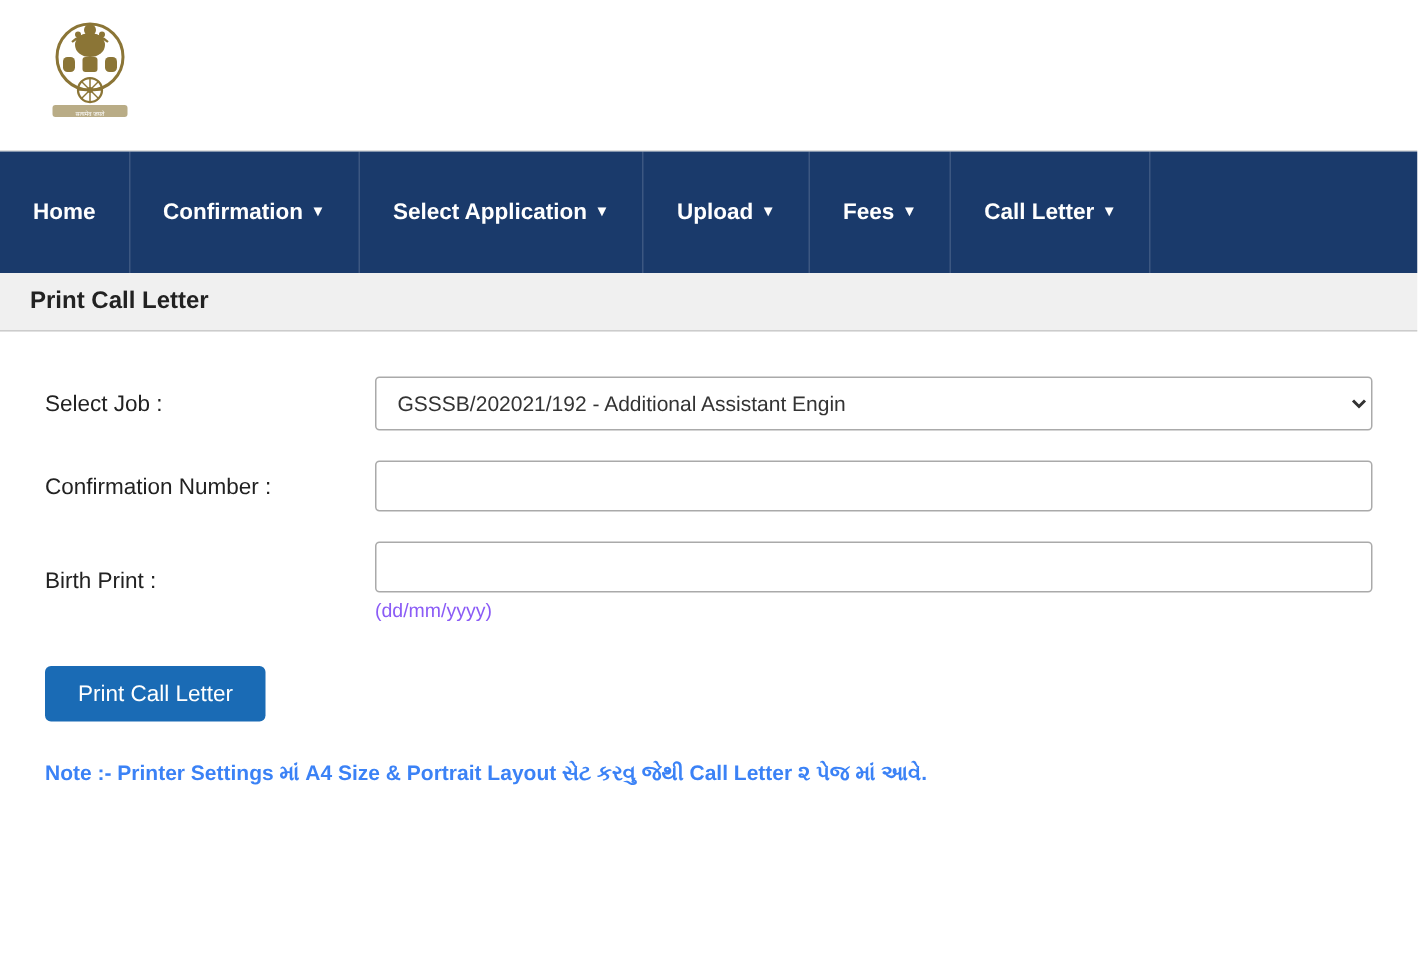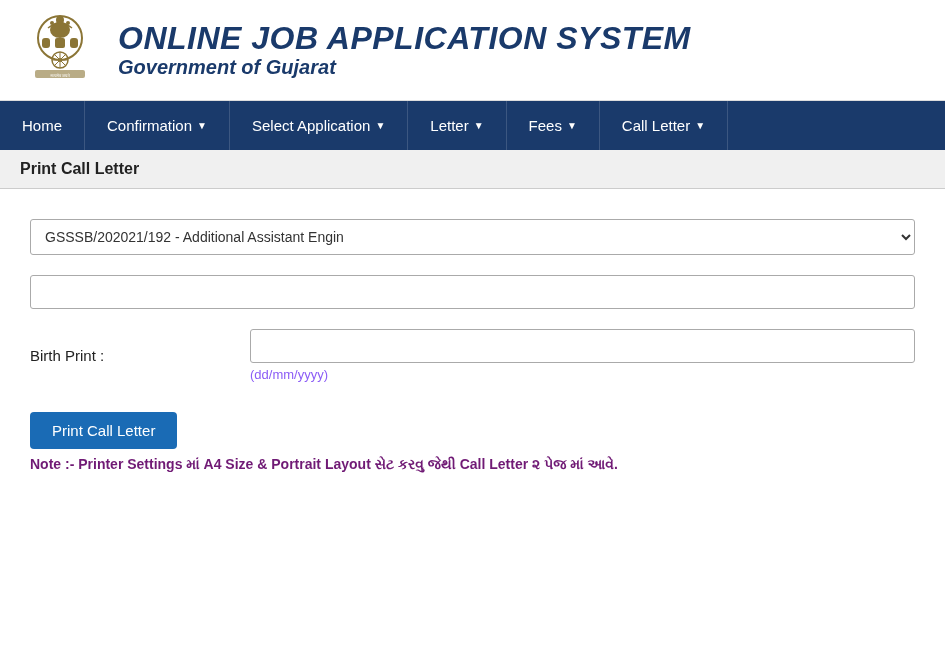--- a/index.html
+++ b/index.html
@@ -39,28 +39,29 @@
 
     
     .navbar {
       background: #1a3a6b;
       display: flex;
       align-items: stretch;
       padding: 0;
     }
     .nav-item {
       color: #fff;
-      padding: 16px 22px;
+      padding: 32px 22px;
       font-size: 15px;
       cursor: pointer;
       display: flex;
       align-items: center;
       gap: 5px;
       white-space: nowrap;
       border-right: 1px solid rgba(255,255,255,0.15);
+      font-weight: bold;
     }
     .nav-item .arrow { font-size: 10px; }
 
     
     .breadcrumb-bar {
       background: #f0f0f0;
       border-bottom: 1px solid #ccc;
       padding: 10px 20px;
     }
     .breadcrumb-bar span {
@@ -119,23 +120,23 @@
       padding: 10px 22px;
       font-size: 15px;
       border-radius: 4px;
       cursor: pointer;
       margin-top: 10px;
       margin-left: 0;
     }
 
     
     .note-section {
-      margin-top: 7px;
+      margin-top: 26px;
       font-size: 14px;
-      color: #701a75;
+      color: #3b82f6;
       font-weight: bold;
     }
   </style>
 </head>
 <body>
 
 <div class="header">
   <div class="logo-area">
 
     <svg class="logo-emblem" viewBox="0 0 80 80" xmlns="http://www.w3.org/2000/svg">
@@ -155,70 +156,68 @@
 
       <rect x="15" y="60" width="50" height="8" rx="2" fill="#8B7536" opacity="0.6"></rect>
       <text x="40" y="67" text-anchor="middle" font-size="4" fill="#fff" font-family="serif">सत्यमेव जयते</text>
 
       <path d="M28 18 Q40 8 52 18" fill="none" stroke="#8B7536" stroke-width="1.5"></path>
       <circle cx="40" cy="10" r="4" fill="#8B7536"></circle>
 
       <circle cx="32" cy="13" r="2" fill="#8B7536"></circle>
       <circle cx="48" cy="13" r="2" fill="#8B7536"></circle>
     </svg>
-    <div class="header-text">
-      <h1>ONLINE JOB APPLICATION SYSTEM</h1>
-      <h2>Government of Gujarat</h2>
-    </div>
   </div>
 </div>
 
 <nav class="navbar">
   <div class="nav-item">
     <span>Home</span>
   </div>
   <div class="nav-item">
     <span>Confirmation</span>
     <span class="arrow">▼</span>
   </div>
   <div class="nav-item">
     <span>Select Application</span>
     <span class="arrow">▼</span>
   </div>
   <div class="nav-item">
-    <span>Letter</span>
+    <span>Upload</span>
     <span class="arrow">▼</span>
   </div>
   <div class="nav-item">
     <span>Fees</span>
     <span class="arrow">▼</span>
   </div>
   <div class="nav-item">
     <span>Call Letter</span>
     <span class="arrow">▼</span>
   </div>
 </nav>
 
 <div class="breadcrumb-bar">
   <span>Print Call Letter</span>
 </div>
 
 <div class="main-content">
 
   
   <div class="form-row">
+    <label class="form-label">Select Job :</label>
     <div class="form-control-area">
       <select class="form-select">
         <option>GSSSB/202021/192 - Additional Assistant Engin</option>
       </select>
     </div>
   </div>
 
   
   <div class="form-row">
+    <label class="form-label">Confirmation Number :</label>
     <div class="form-control-area">
       <input type="text" class="form-input" style="">
     </div>
   </div>
 
   
   <div class="form-row">
     <label class="form-label">Birth Print :</label>
     <div class="form-control-area">
       <input type="text" class="form-input" style="">

